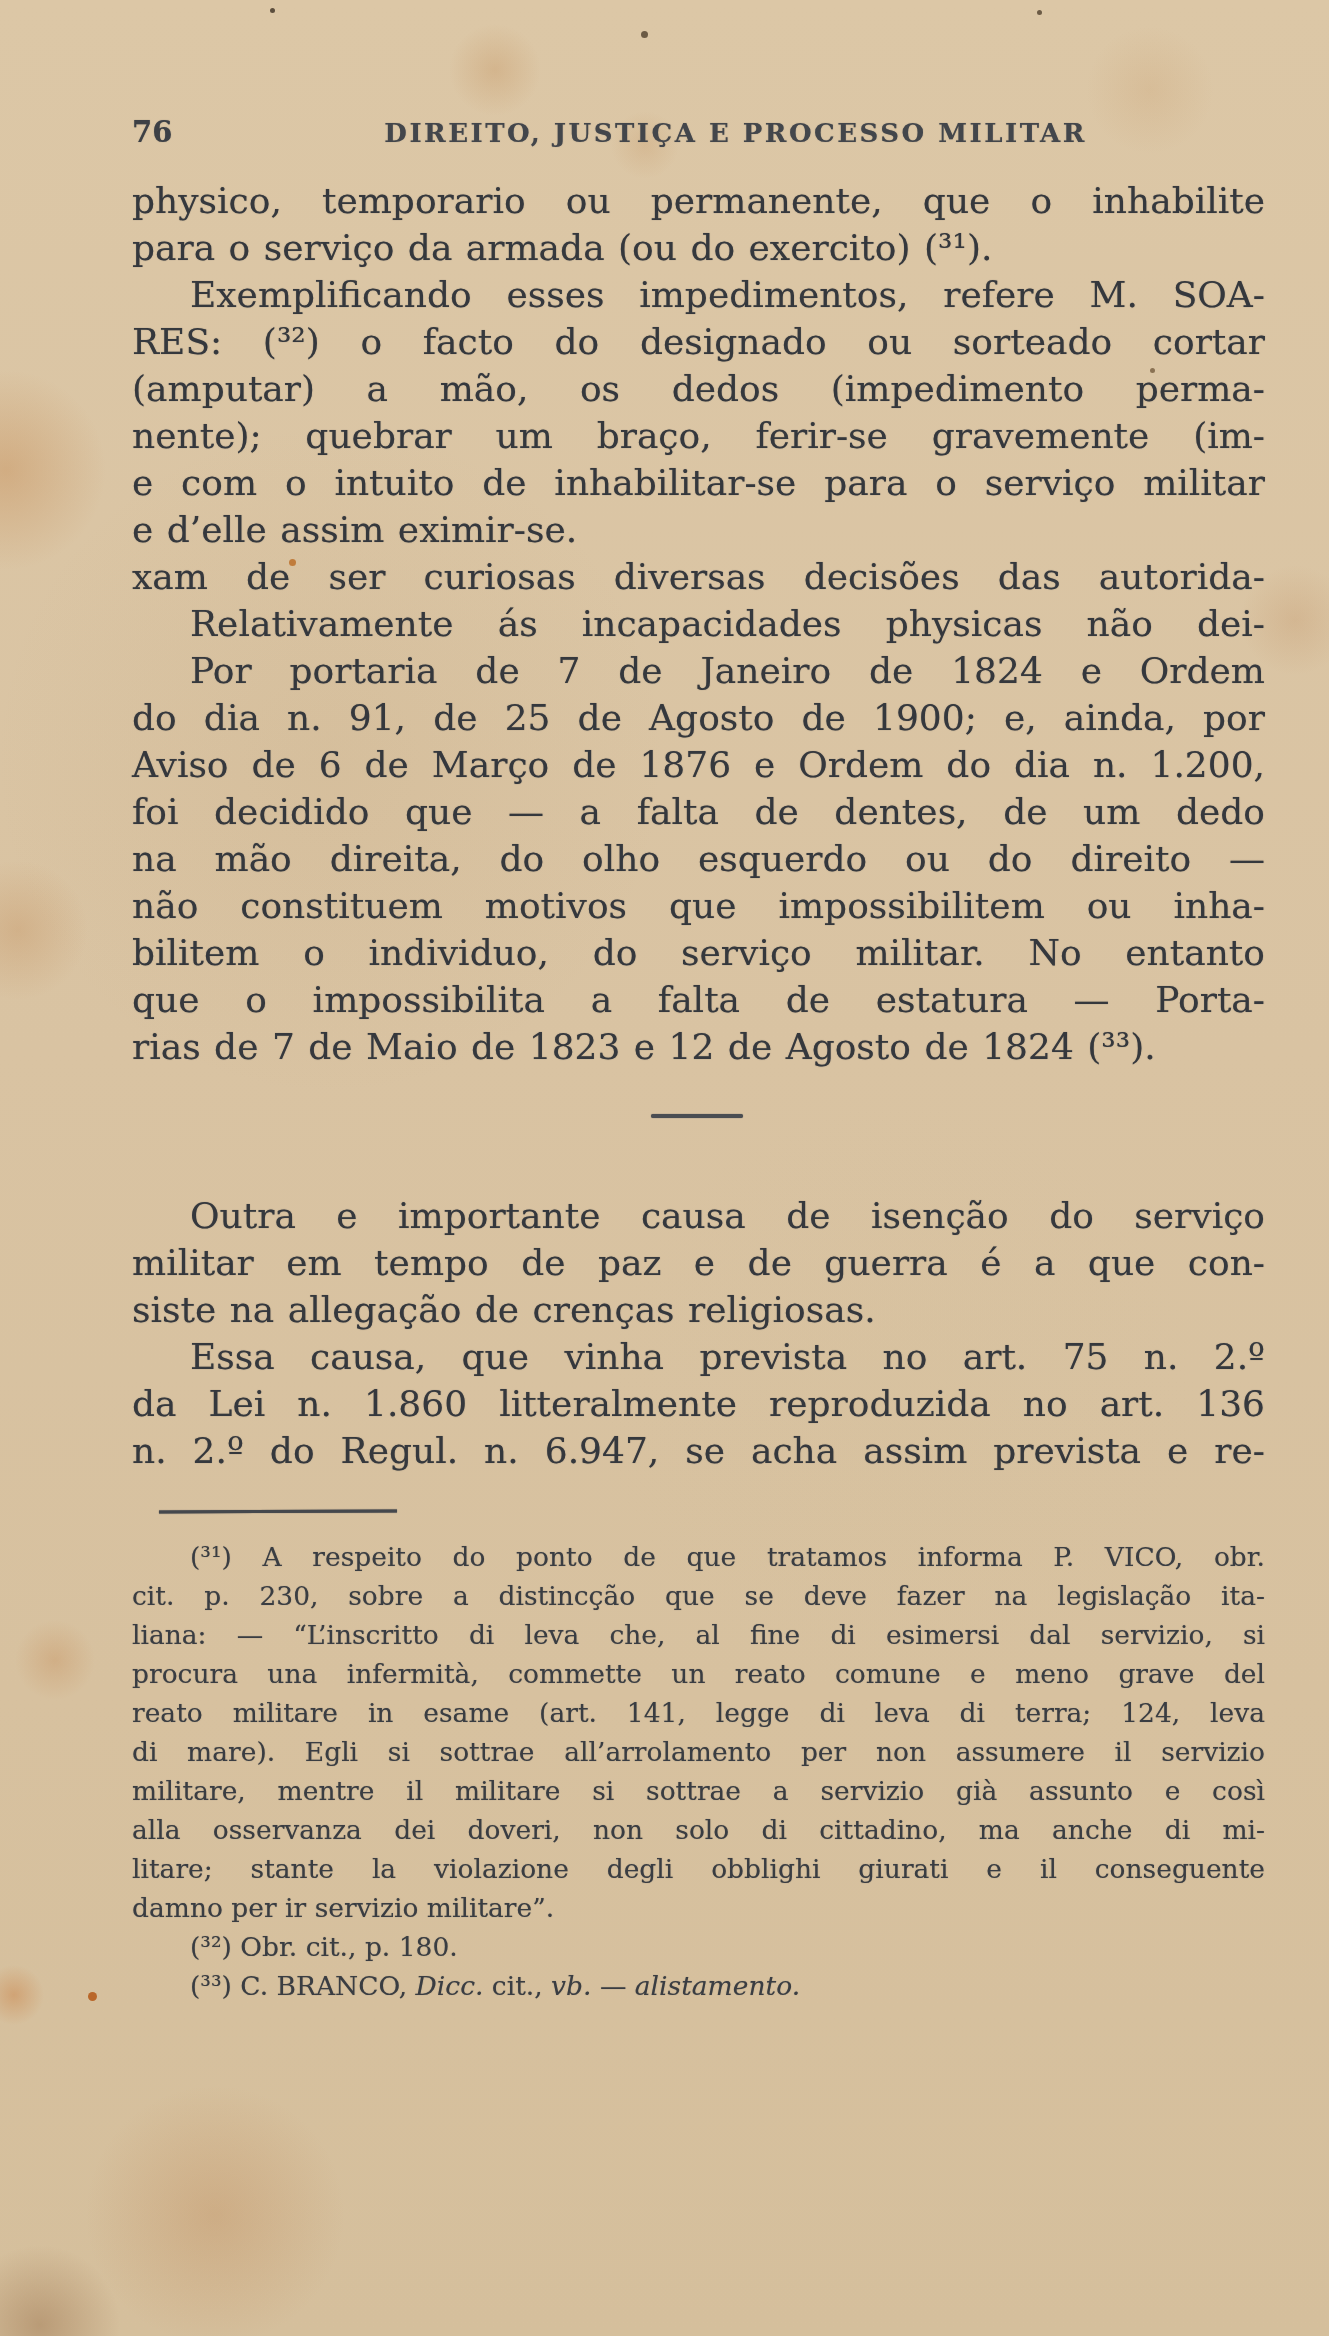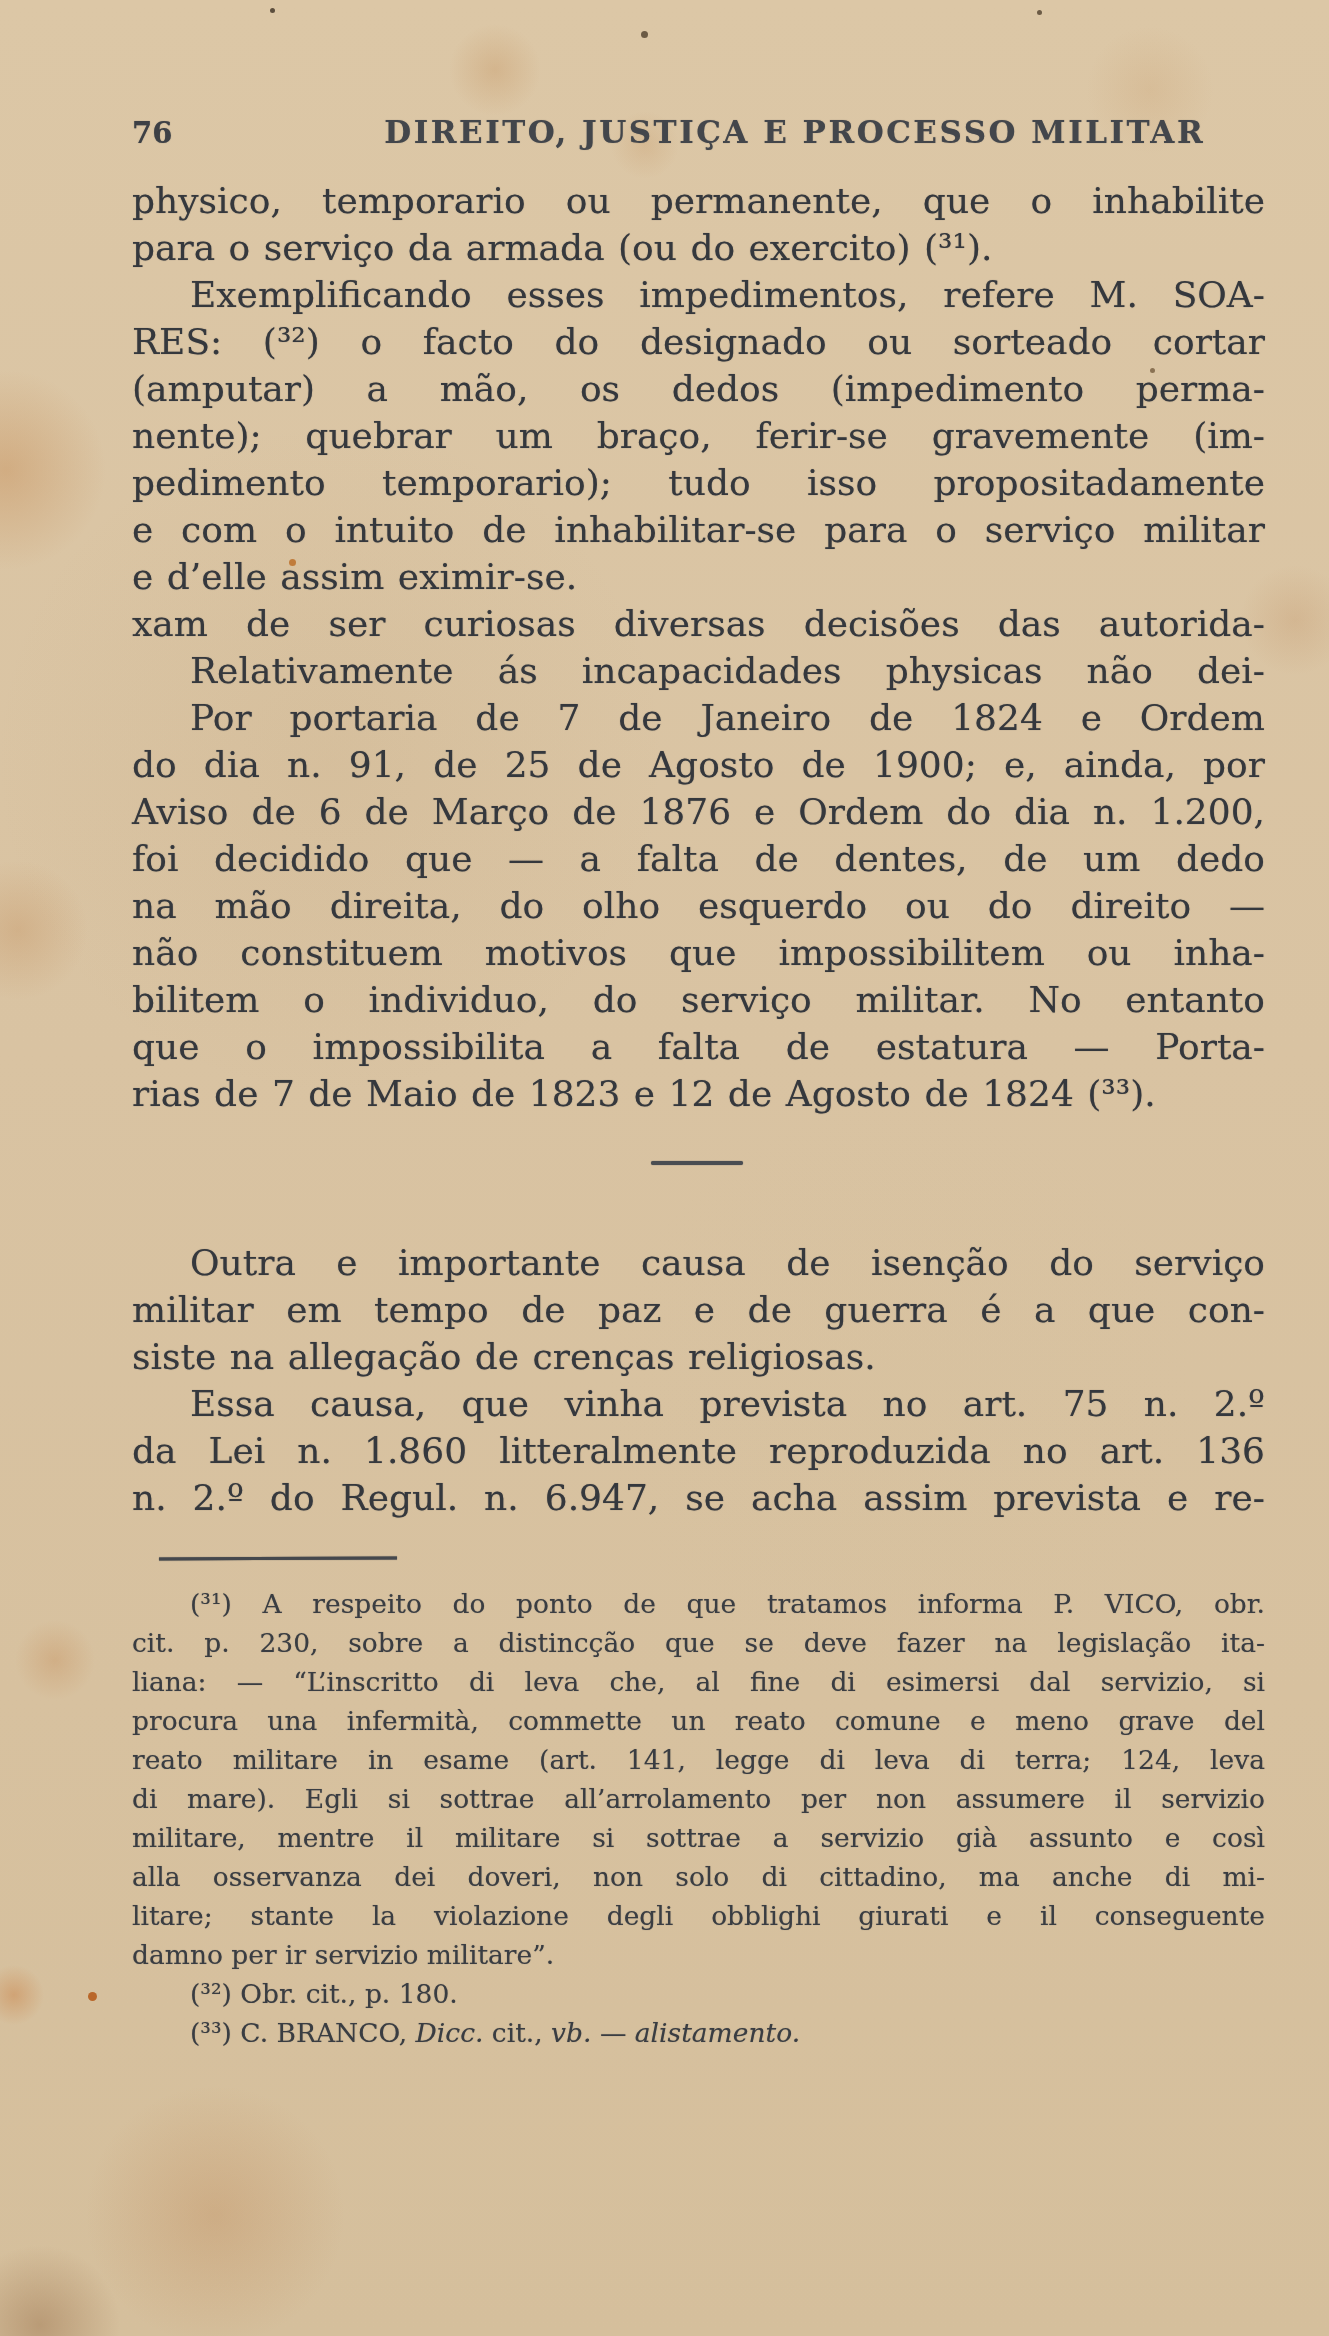--- a/index.html
+++ b/index.html
@@ -25,21 +25,21 @@
       radial-gradient(circle 300px at 900px 1400px,rgba(210,190,150,.10),rgba(210,190,150,0) 100%),
       linear-gradient(180deg,#dcc7a6 0%,#d9c3a2 45%,#d5bf9c 100%);
     padding-left: 32px;
   }
   .specks{position:absolute;left:270px;top:8px;width:5px;height:5px;border-radius:50%;
     background:#5c4e3d;
     box-shadow: 372px 24px 0 1px #6c5b45, 767px 2px 0 0 #6c5b45, 20px 552px 0 1px #c07c3c,
                 880px 360px 0 0 #8a7253, -180px 1986px 0 2px #b9672a;}
   .pg-header{display:flex;align-items:baseline;margin:112px 96px 0 100px;line-height:40px;}
   .pagenum{font-size:29px;font-weight:bold;color:#3d4045;text-shadow:0 0 1px rgba(61,64,69,.55);}
-  .runtitle{margin-left:212px;font-size:31px;font-weight:bold;letter-spacing:2.5px;color:#43464b;
+  .runtitle{margin-left:212px;font-size:26px;font-weight:bold;letter-spacing:2.5px;color:#43464b;
     text-shadow:0 0 1px rgba(67,70,75,.5);}
   .textcol{margin:0 96px 0 100px;font-size:36px;line-height:47px;word-spacing:2px;
     text-shadow:0 0 1px rgba(53,56,61,.5);}
   .block1{margin-top:24px;}
   .block2{margin-top:74px;}
   .line{text-align:justify;text-align-last:justify;}
   .line.last{text-align:left;text-align-last:left;}
   .line.ind{text-indent:58px;}
   .divider{width:92px;height:4px;margin:44px auto 0;background:#4a4d52;border-radius:2px;
     box-shadow:0 0 1px #4a4d52;}
@@ -66,21 +66,20 @@
   <main class="textcol block1">
     <div class="para">
       <div class="line">physico, temporario ou permanente, que o inhabilite</div>
       <div class="line last">para o serviço da armada (ou do exercito) (³¹).</div>
     </div>
     <div class="para">
       <div class="line ind">Exemplificando esses impedimentos, refere M. SOA-</div>
       <div class="line">RES: (³²) o facto do designado ou sorteado cortar</div>
       <div class="line">(amputar) a mão, os dedos (impedimento perma-</div>
       <div class="line">nente); quebrar um braço, ferir-se gravemente (im-</div>
-      <div class="line">pedimento temporario); tudo isso propositadamente</div>
       <div class="line">e com o intuito de inhabilitar-se para o serviço militar</div>
       <div class="line last">e d’elle assim eximir-se.</div>
     </div>
     <div class="para">
       <div class="line">xam de ser curiosas diversas decisões das autorida-</div>
       <div class="line ind">Relativamente ás incapacidades physicas não dei-</div>
     </div>
     <div class="para">
       <div class="line ind">Por portaria de 7 de Janeiro de 1824 e Ordem</div>
       <div class="line">do dia n. 91, de 25 de Agosto de 1900; e, ainda, por</div>

